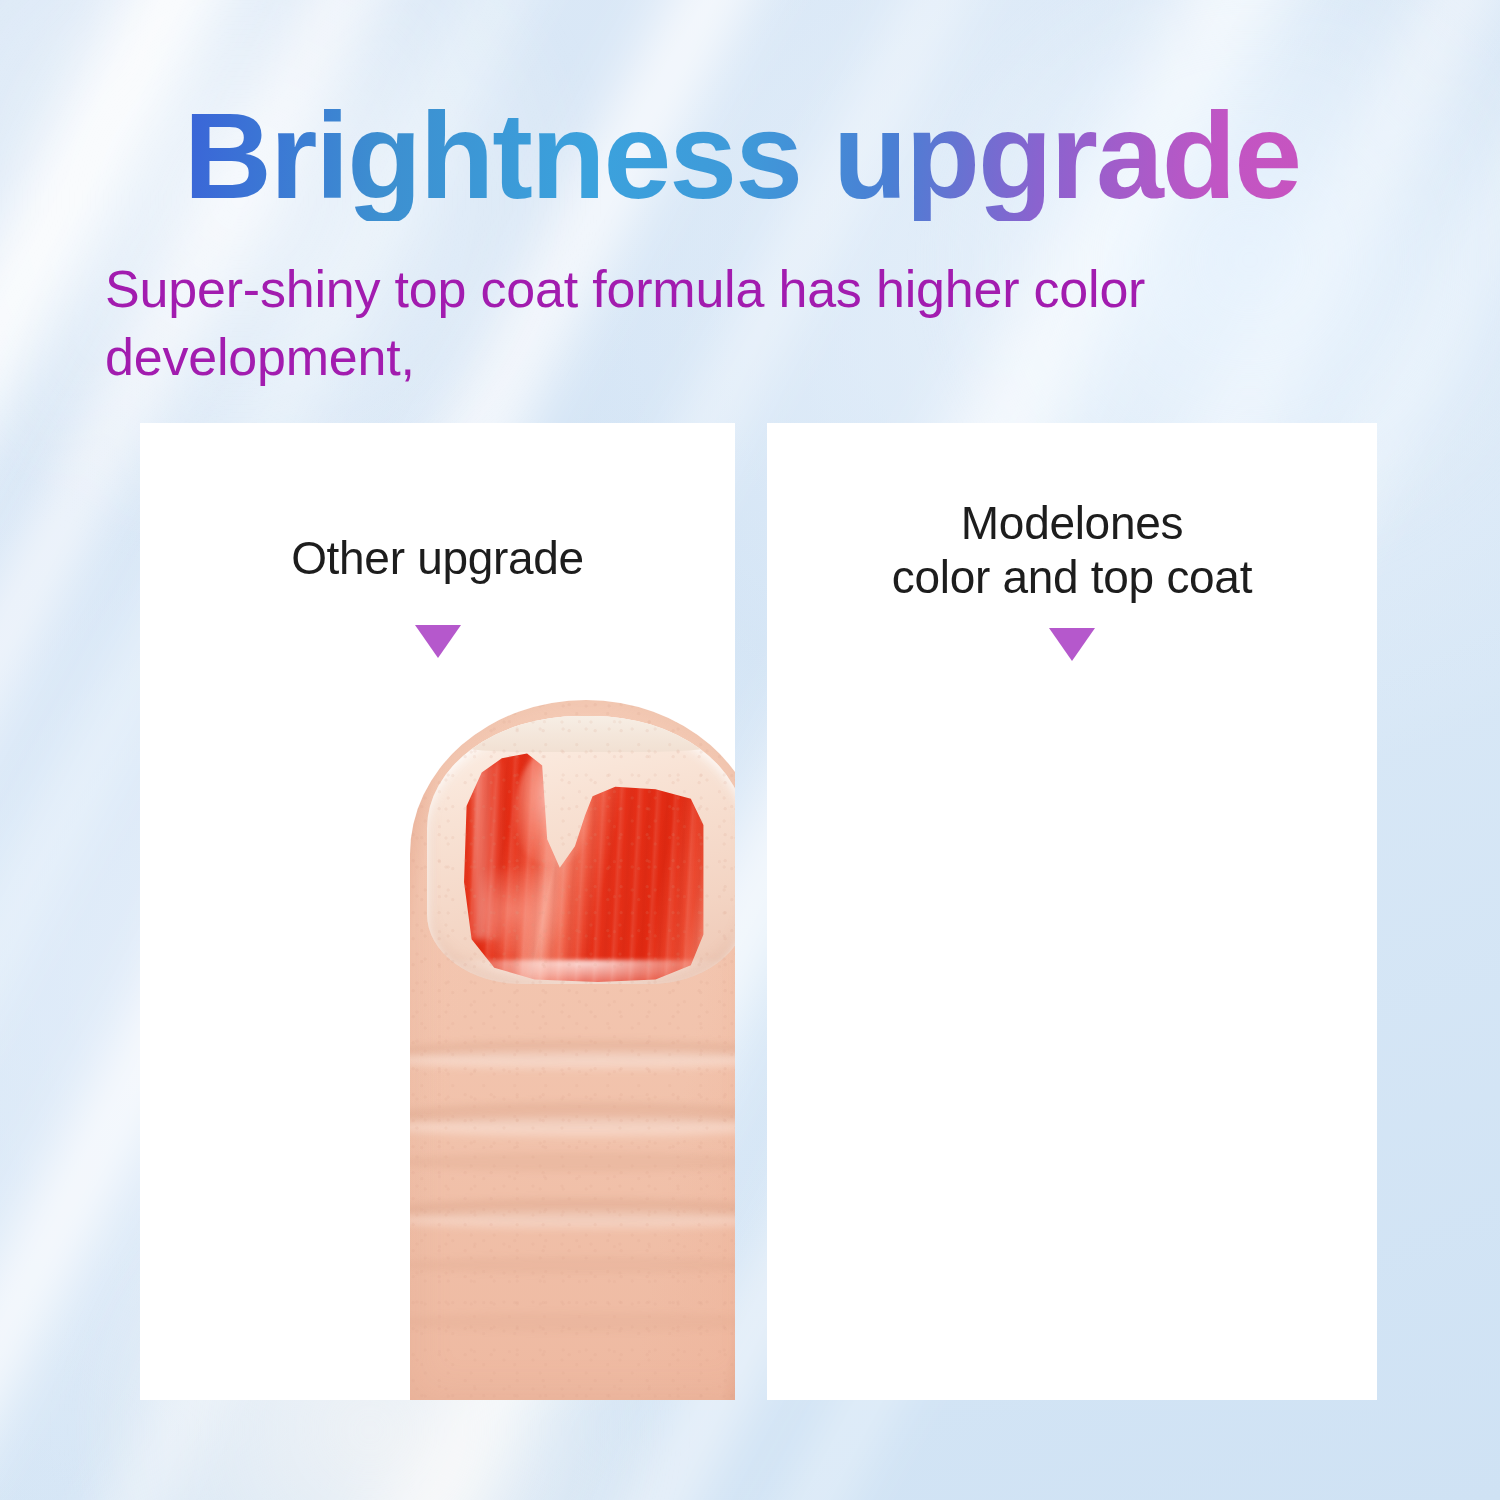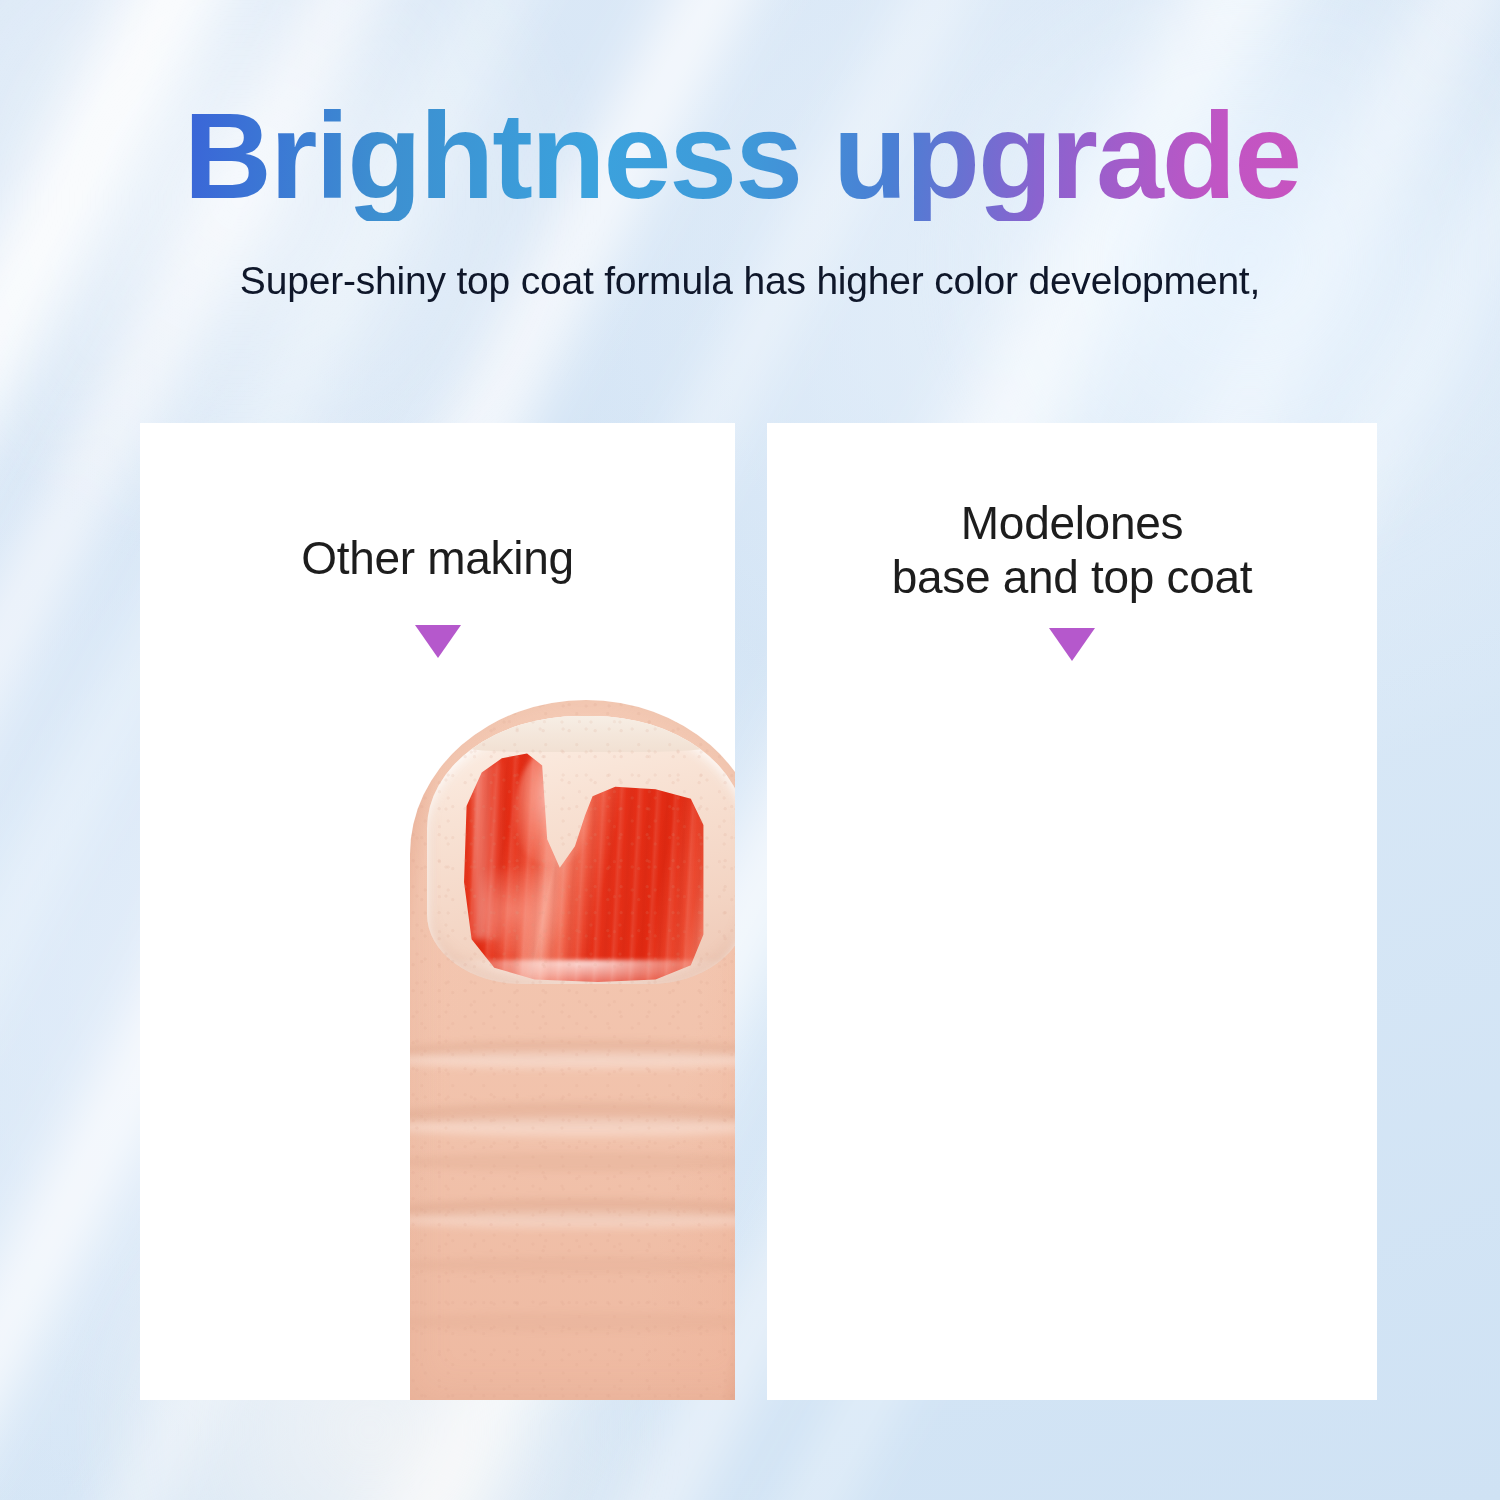--- a/index.html
+++ b/index.html
@@ -72,23 +72,23 @@
         #cd53bb 93%,
         #d455b6 100%);
     -webkit-background-clip:text;
     background-clip:text;
     color:transparent;
     -webkit-text-fill-color:transparent;
     white-space:nowrap;
   }
   .subhead{
     position:absolute;left:50%;transform:translateX(-50%);top:256px;
-    width:1290px;text-align:center;
-    color:#0f172a;
-    font-size:39px;
+    width:1290px;text-align:left;
+    color:#a21caf;
+    font-size:52px;
     font-weight:400;
     line-height:1.30;
     letter-spacing:-0.2px;
   }
   .subhead .ln{display:block;}
 
   
   .panel{
     position:absolute;top:423px;height:977px;
     background:#ffffff;
@@ -259,21 +259,21 @@
 
   <div class="headline">Brightness upgrade</div>
 
   <div class="subhead">
     <span class="ln">Super-shiny top coat formula has higher color development,</span>
   </div>
 
   <div class="panel panel-left">
 
     <div class="panel-caption cap-left">
-      <span class="ln">Other making</span>
+      <span class="ln">Other upgrade</span>
     </div>
 
     <div class="arrow arrow-left"></div>
 
     <div class="finger finger-L">
 
       <div class="nailL">
         <div class="freeedge"></div>
         <div class="polishL">
           <div class="streaky"></div>
@@ -296,20 +296,20 @@
         <div class="crease" style="top:612px;height:20px;opacity:.5;"></div>
       </div>
       <div class="pores"></div>
     </div>
   </div>
 
   <div class="panel panel-right">
 
     <div class="panel-caption cap-right">
       <span class="ln">Modelones</span>
-      <span class="ln">base and top coat</span>
+      <span class="ln">color and top coat</span>
     </div>
 
     <div class="arrow arrow-right"></div>
 
   </div>
 
 </div>
 
 </body></html>

